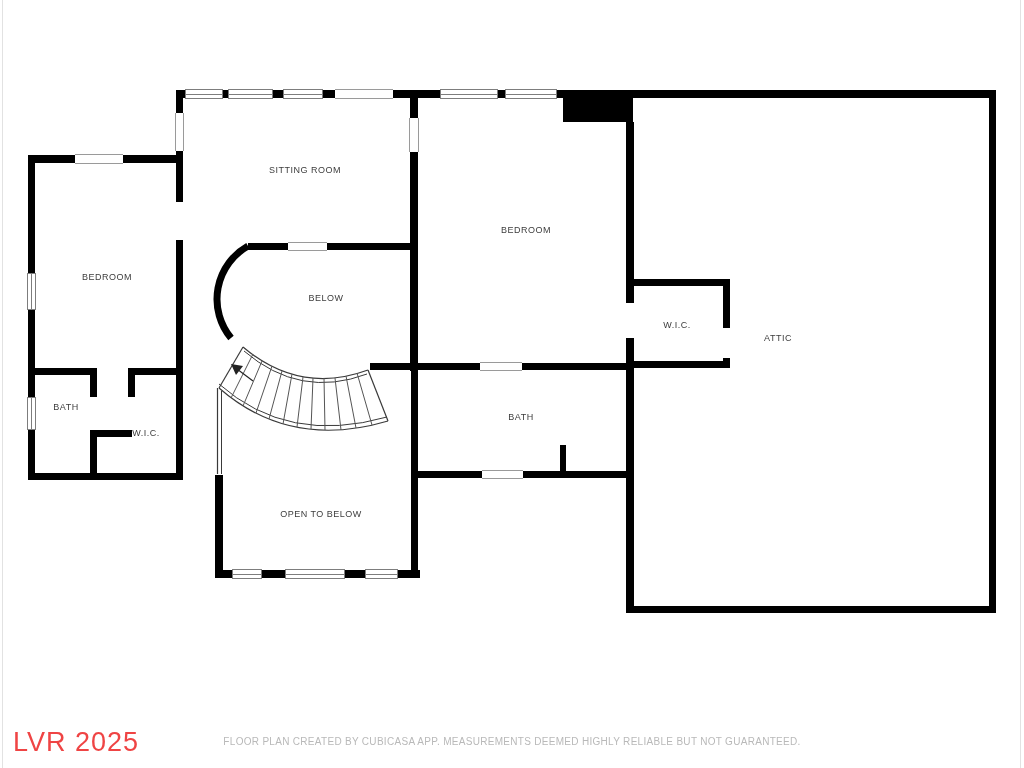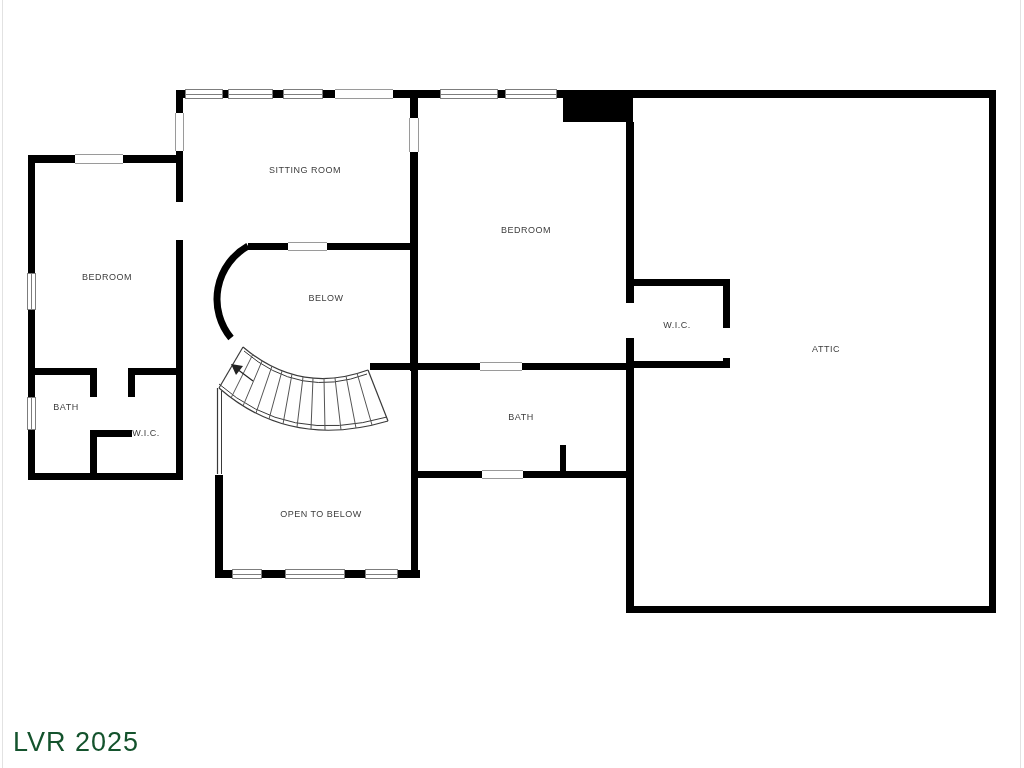--- a/index.html
+++ b/index.html
@@ -16,21 +16,21 @@
          background-image:linear-gradient(#7d7d7d,#7d7d7d);background-size:100% 1px;
          background-position:center;background-repeat:no-repeat;}
   .win-v{position:absolute;background-color:#fff;border:1px solid #7d7d7d;box-sizing:border-box;
          background-image:linear-gradient(#7d7d7d,#7d7d7d);background-size:1px 100%;
          background-position:center;background-repeat:no-repeat;}
   .room-label{position:absolute;transform:translate(-50%,-50%);font-size:9px;letter-spacing:0.5px;
               color:#3c3c3c;white-space:nowrap;}
   .stairs-svg{position:absolute;left:0;top:0;pointer-events:none;}
   .disclaimer{position:absolute;top:736px;left:50%;transform:translateX(-50%);font-size:10px;
               letter-spacing:0.3px;color:#b9b9b9;white-space:nowrap;}
-  .watermark{position:absolute;left:13px;top:727px;font-size:27px;color:#14532d;letter-spacing:1px;}
+  .watermark{position:absolute;left:13px;top:727px;font-size:27px;color:#ef4444;letter-spacing:1px;}
 </style>
 </head>
 <body>
 
 <div class="page">
 
   <div class="edge left"></div>
   <div class="edge right"></div>
 
   <div class="wall" style="left:176px;top:90px;width:820px;height:8px;"></div>
@@ -114,21 +114,22 @@
 
     <path d="M 217.5 388 L 217.5 474" stroke="#3a3a3a" stroke-width="1.2"></path>
     <path d="M 221.5 391 L 221.5 474" stroke="#3a3a3a" stroke-width="1"></path>
   </svg>
 
   <div class="room-label" style="left:305px;top:170px;">SITTING ROOM</div>
   <div class="room-label" style="left:107px;top:277px;">BEDROOM</div>
   <div class="room-label" style="left:326px;top:298px;">BELOW</div>
   <div class="room-label" style="left:526px;top:230px;">BEDROOM</div>
   <div class="room-label" style="left:677px;top:325px;">W.I.C.</div>
-  <div class="room-label" style="left:778px;top:349px;margin-left:48px;">ATTIC</div>
+  <div class="room-label" style="left:778px;top:338px;">ATTIC</div>
   <div class="room-label" style="left:66px;top:407px;">BATH</div>
   <div class="room-label" style="left:146px;top:433px;">W.I.C.</div>
   <div class="room-label" style="left:521px;top:417px;">BATH</div>
   <div class="room-label" style="left:321px;top:514px;">OPEN TO BELOW</div>
 
+  <div class="disclaimer">FLOOR PLAN CREATED BY CUBICASA APP. MEASUREMENTS DEEMED HIGHLY RELIABLE BUT NOT GUARANTEED.</div>
   <div class="watermark">LVR 2025</div>
 
 </div>
 
 </body></html>

